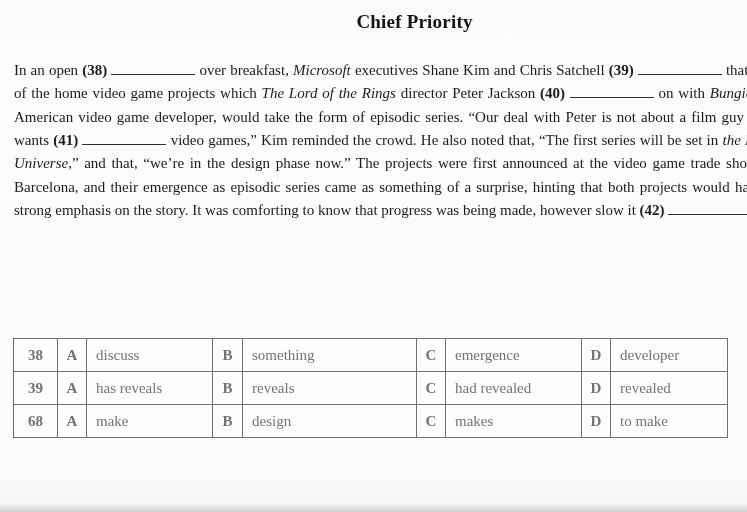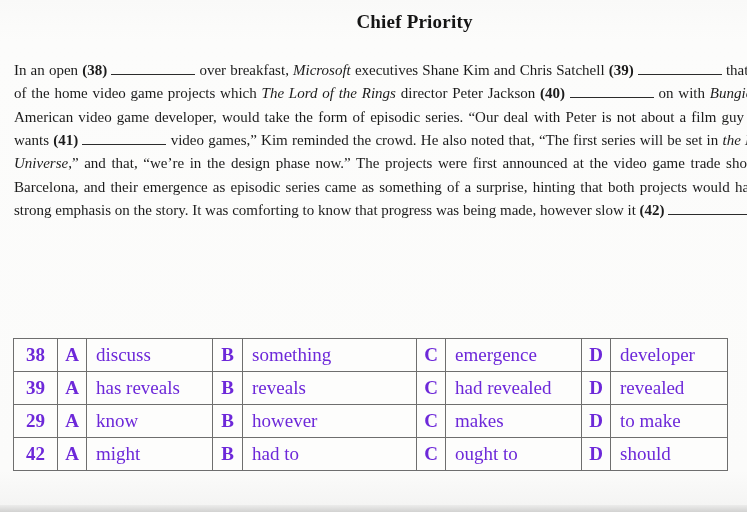--- a/index.html
+++ b/index.html
@@ -50,22 +50,22 @@
     border-bottom: 1.7px solid #2b2b2b;
     vertical-align: baseline;
   }
   table.answers {
     position: absolute;
     left: 13px;
     top: 338px;
     width: 714px;
     border-collapse: collapse;
     table-layout: fixed;
-    font-size: 19px;
-    color: #6d28d9;
+    font-size: 15px;
+    color: #737373;
     background: #fdfdfc;
   }
   table.answers td {
     border: 1.5px solid #6e6e6e;
     height: 32px;
     padding: 0;
     overflow: hidden;
     white-space: nowrap;
   }
   table.answers td.num {
@@ -118,38 +118,27 @@
           <td class="letter">A</td>
           <td class="opt">has reveals</td>
           <td class="letter">B</td>
           <td class="opt">reveals</td>
           <td class="letter">C</td>
           <td class="opt">had revealed</td>
           <td class="letter">D</td>
           <td class="opt">revealed</td>
         </tr>
         <tr>
-          <td class="num">29</td>
+          <td class="num">68</td>
           <td class="letter">A</td>
-          <td class="opt">know</td>
+          <td class="opt">make</td>
           <td class="letter">B</td>
-          <td class="opt">however</td>
+          <td class="opt">design</td>
           <td class="letter">C</td>
           <td class="opt">makes</td>
           <td class="letter">D</td>
           <td class="opt">to make</td>
-        </tr>
-        <tr>
-          <td class="num">42</td>
-          <td class="letter">A</td>
-          <td class="opt">might</td>
-          <td class="letter">B</td>
-          <td class="opt">had to</td>
-          <td class="letter">C</td>
-          <td class="opt">ought to</td>
-          <td class="letter">D</td>
-          <td class="opt">should</td>
         </tr>
       </tbody>
   </table>
 
   <div class="page-bottom-edge"></div>
 </div>
 
 </body></html>

